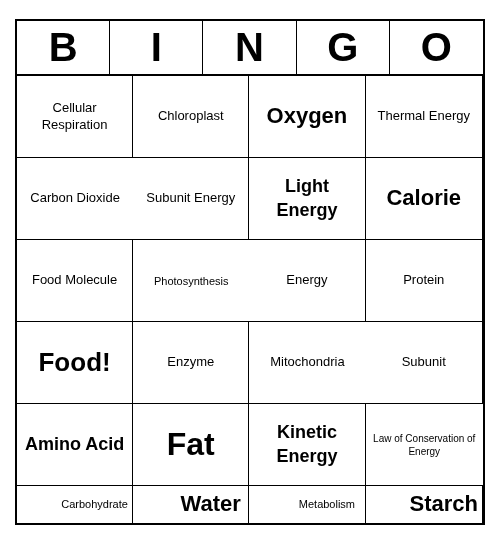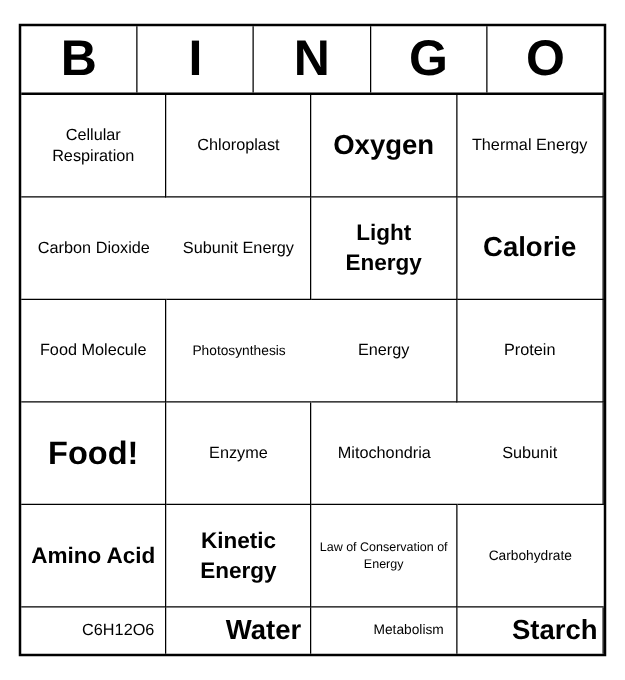--- a/index.html
+++ b/index.html
@@ -100,21 +100,21 @@
       <div class="bingo-cell large-text">Calorie</div>
       <div class="bingo-cell">Food Molecule</div>
       <div class="bingo-cell small-text">Photosynthesis</div>
       <div class="bingo-cell">Energy</div>
       <div class="bingo-cell">Protein</div>
       <div class="bingo-cell free-cell">Food!</div>
       <div class="bingo-cell">Enzyme</div>
       <div class="bingo-cell">Mitochondria</div>
       <div class="bingo-cell">Subunit</div>
       <div class="bingo-cell medium-text">Amino Acid</div>
+      <div class="bingo-cell fat-cell">Fat</div>
       <div class="bingo-cell medium-text">Kinetic Energy</div>
       <div class="bingo-cell xsmall-text">Law of Conservation of Energy</div>
       <div class="bingo-cell small-text">Carbohydrate</div>
-      <div class="bingo-cell">C6H12O6</div>
       <div class="bingo-cell large-text">Water</div>
       <div class="bingo-cell small-text">Metabolism</div>
       <div class="bingo-cell large-text">Starch</div>
     </div>
 </div>
 
 </body></html>

